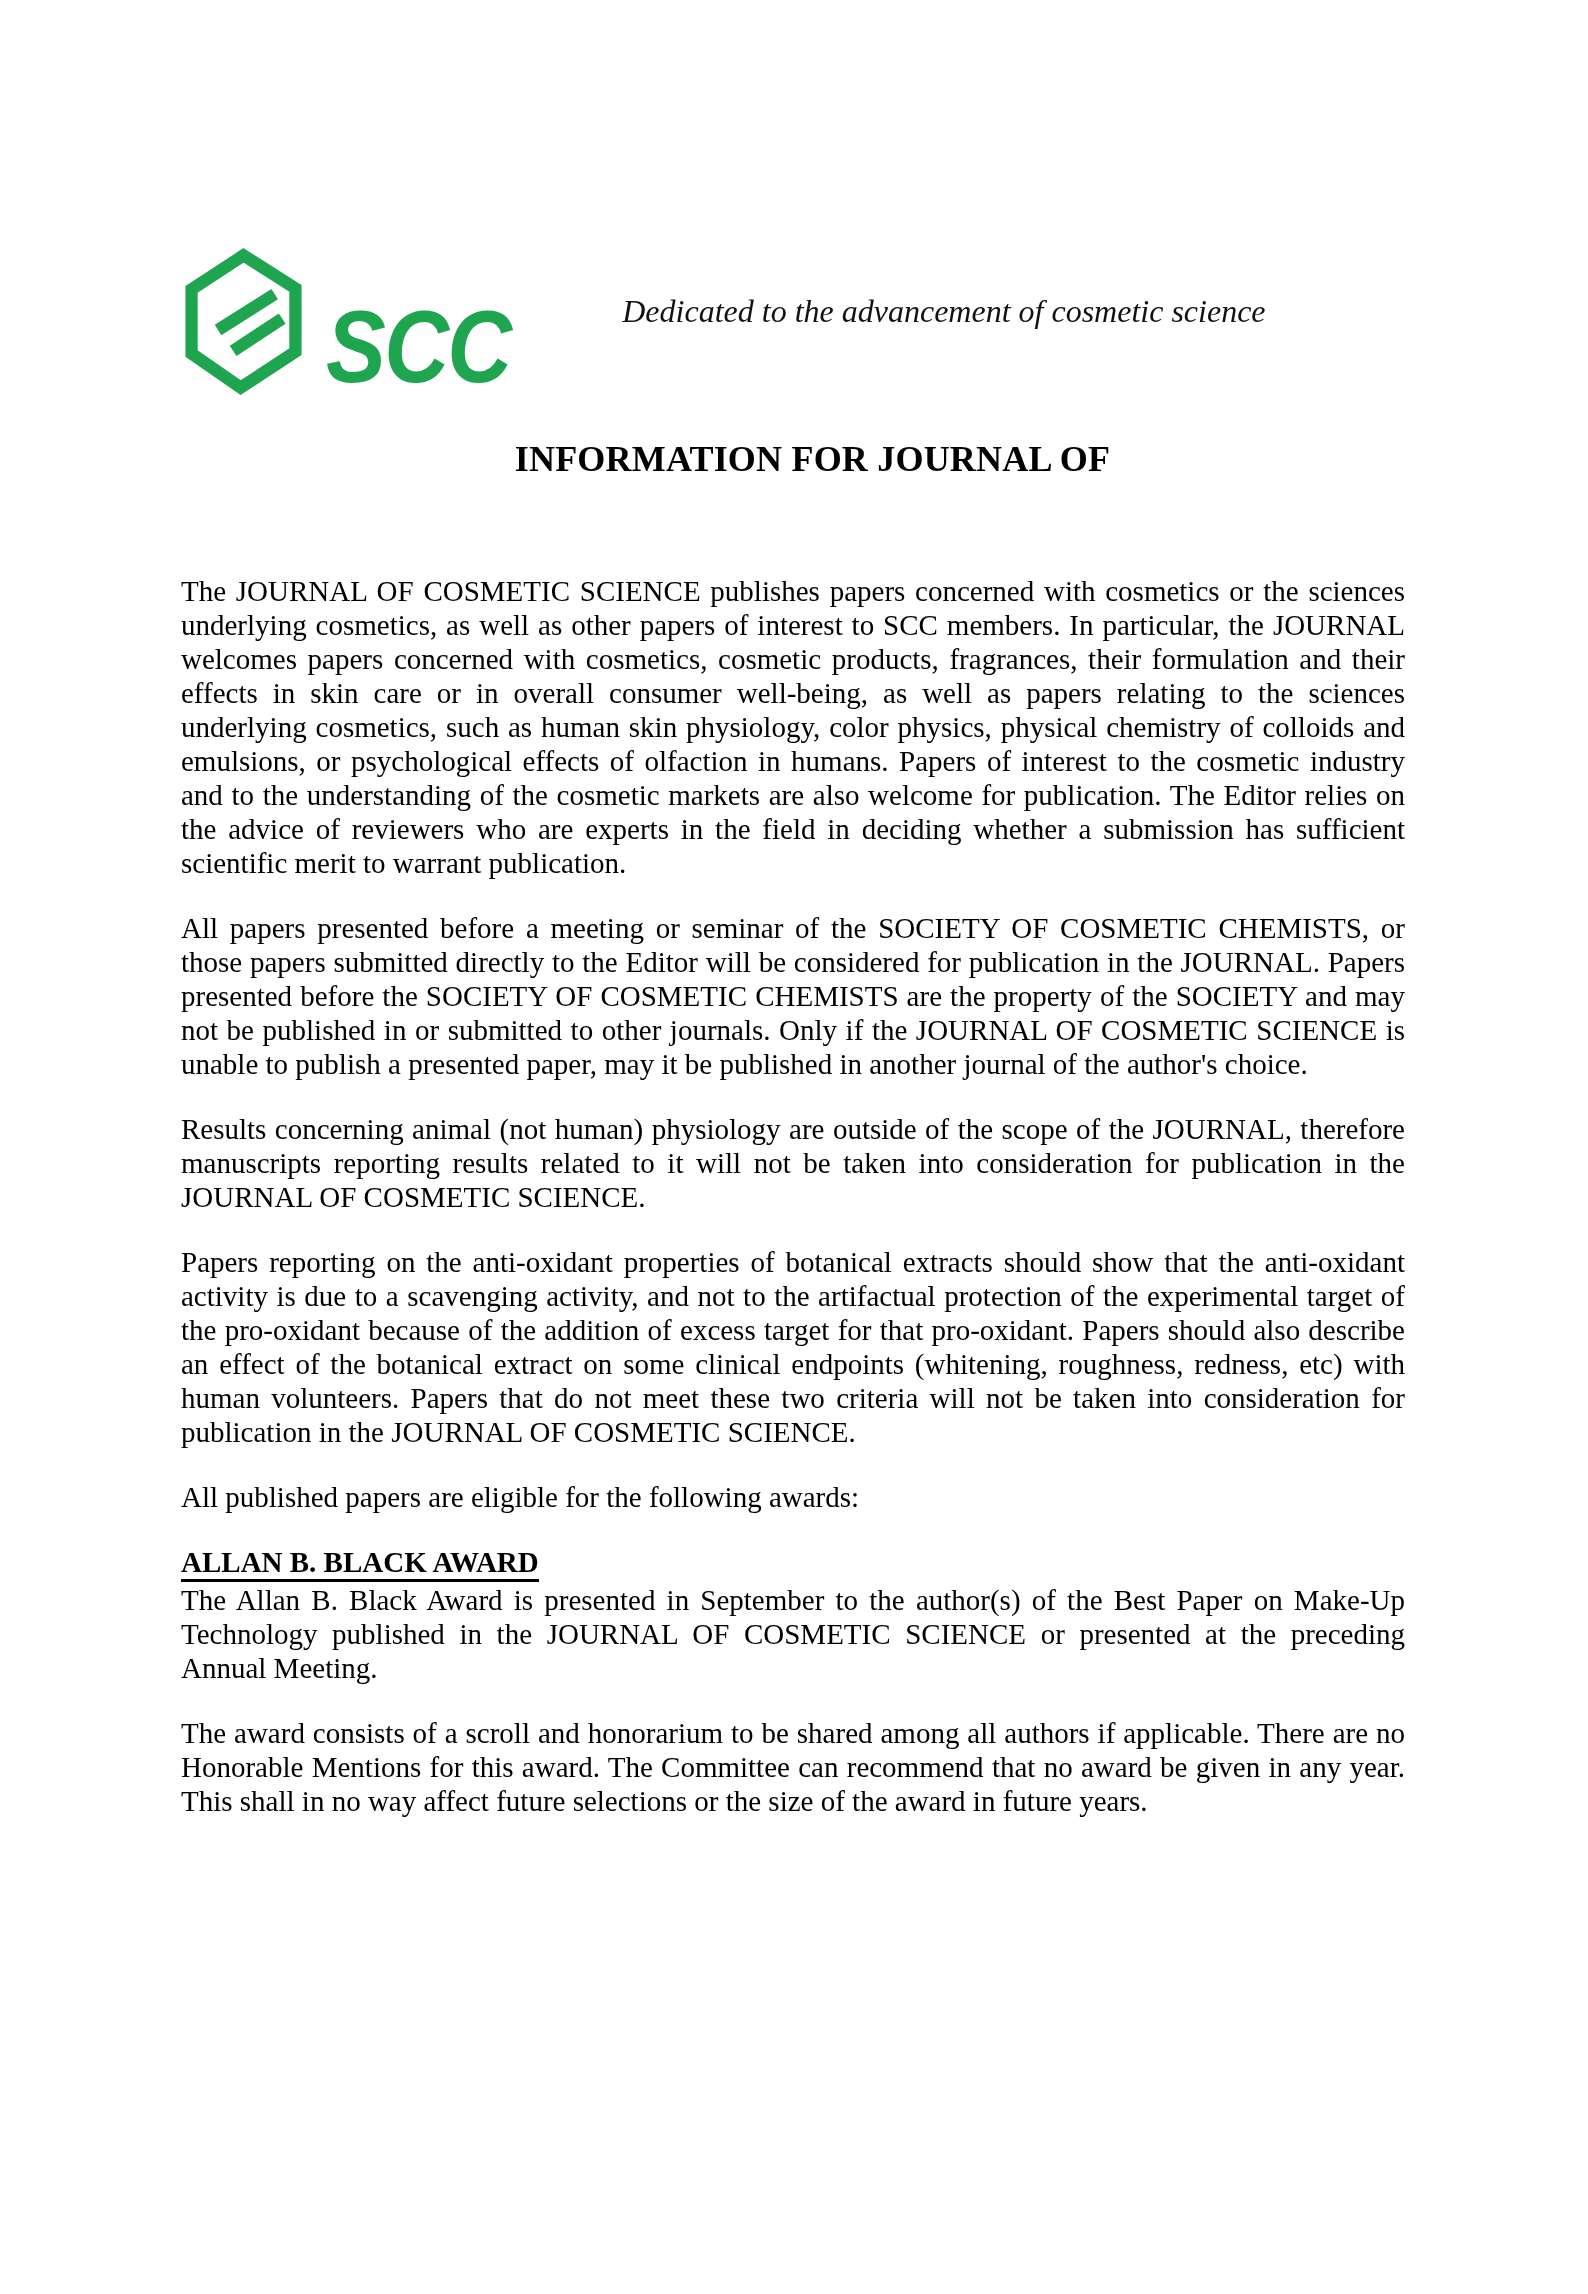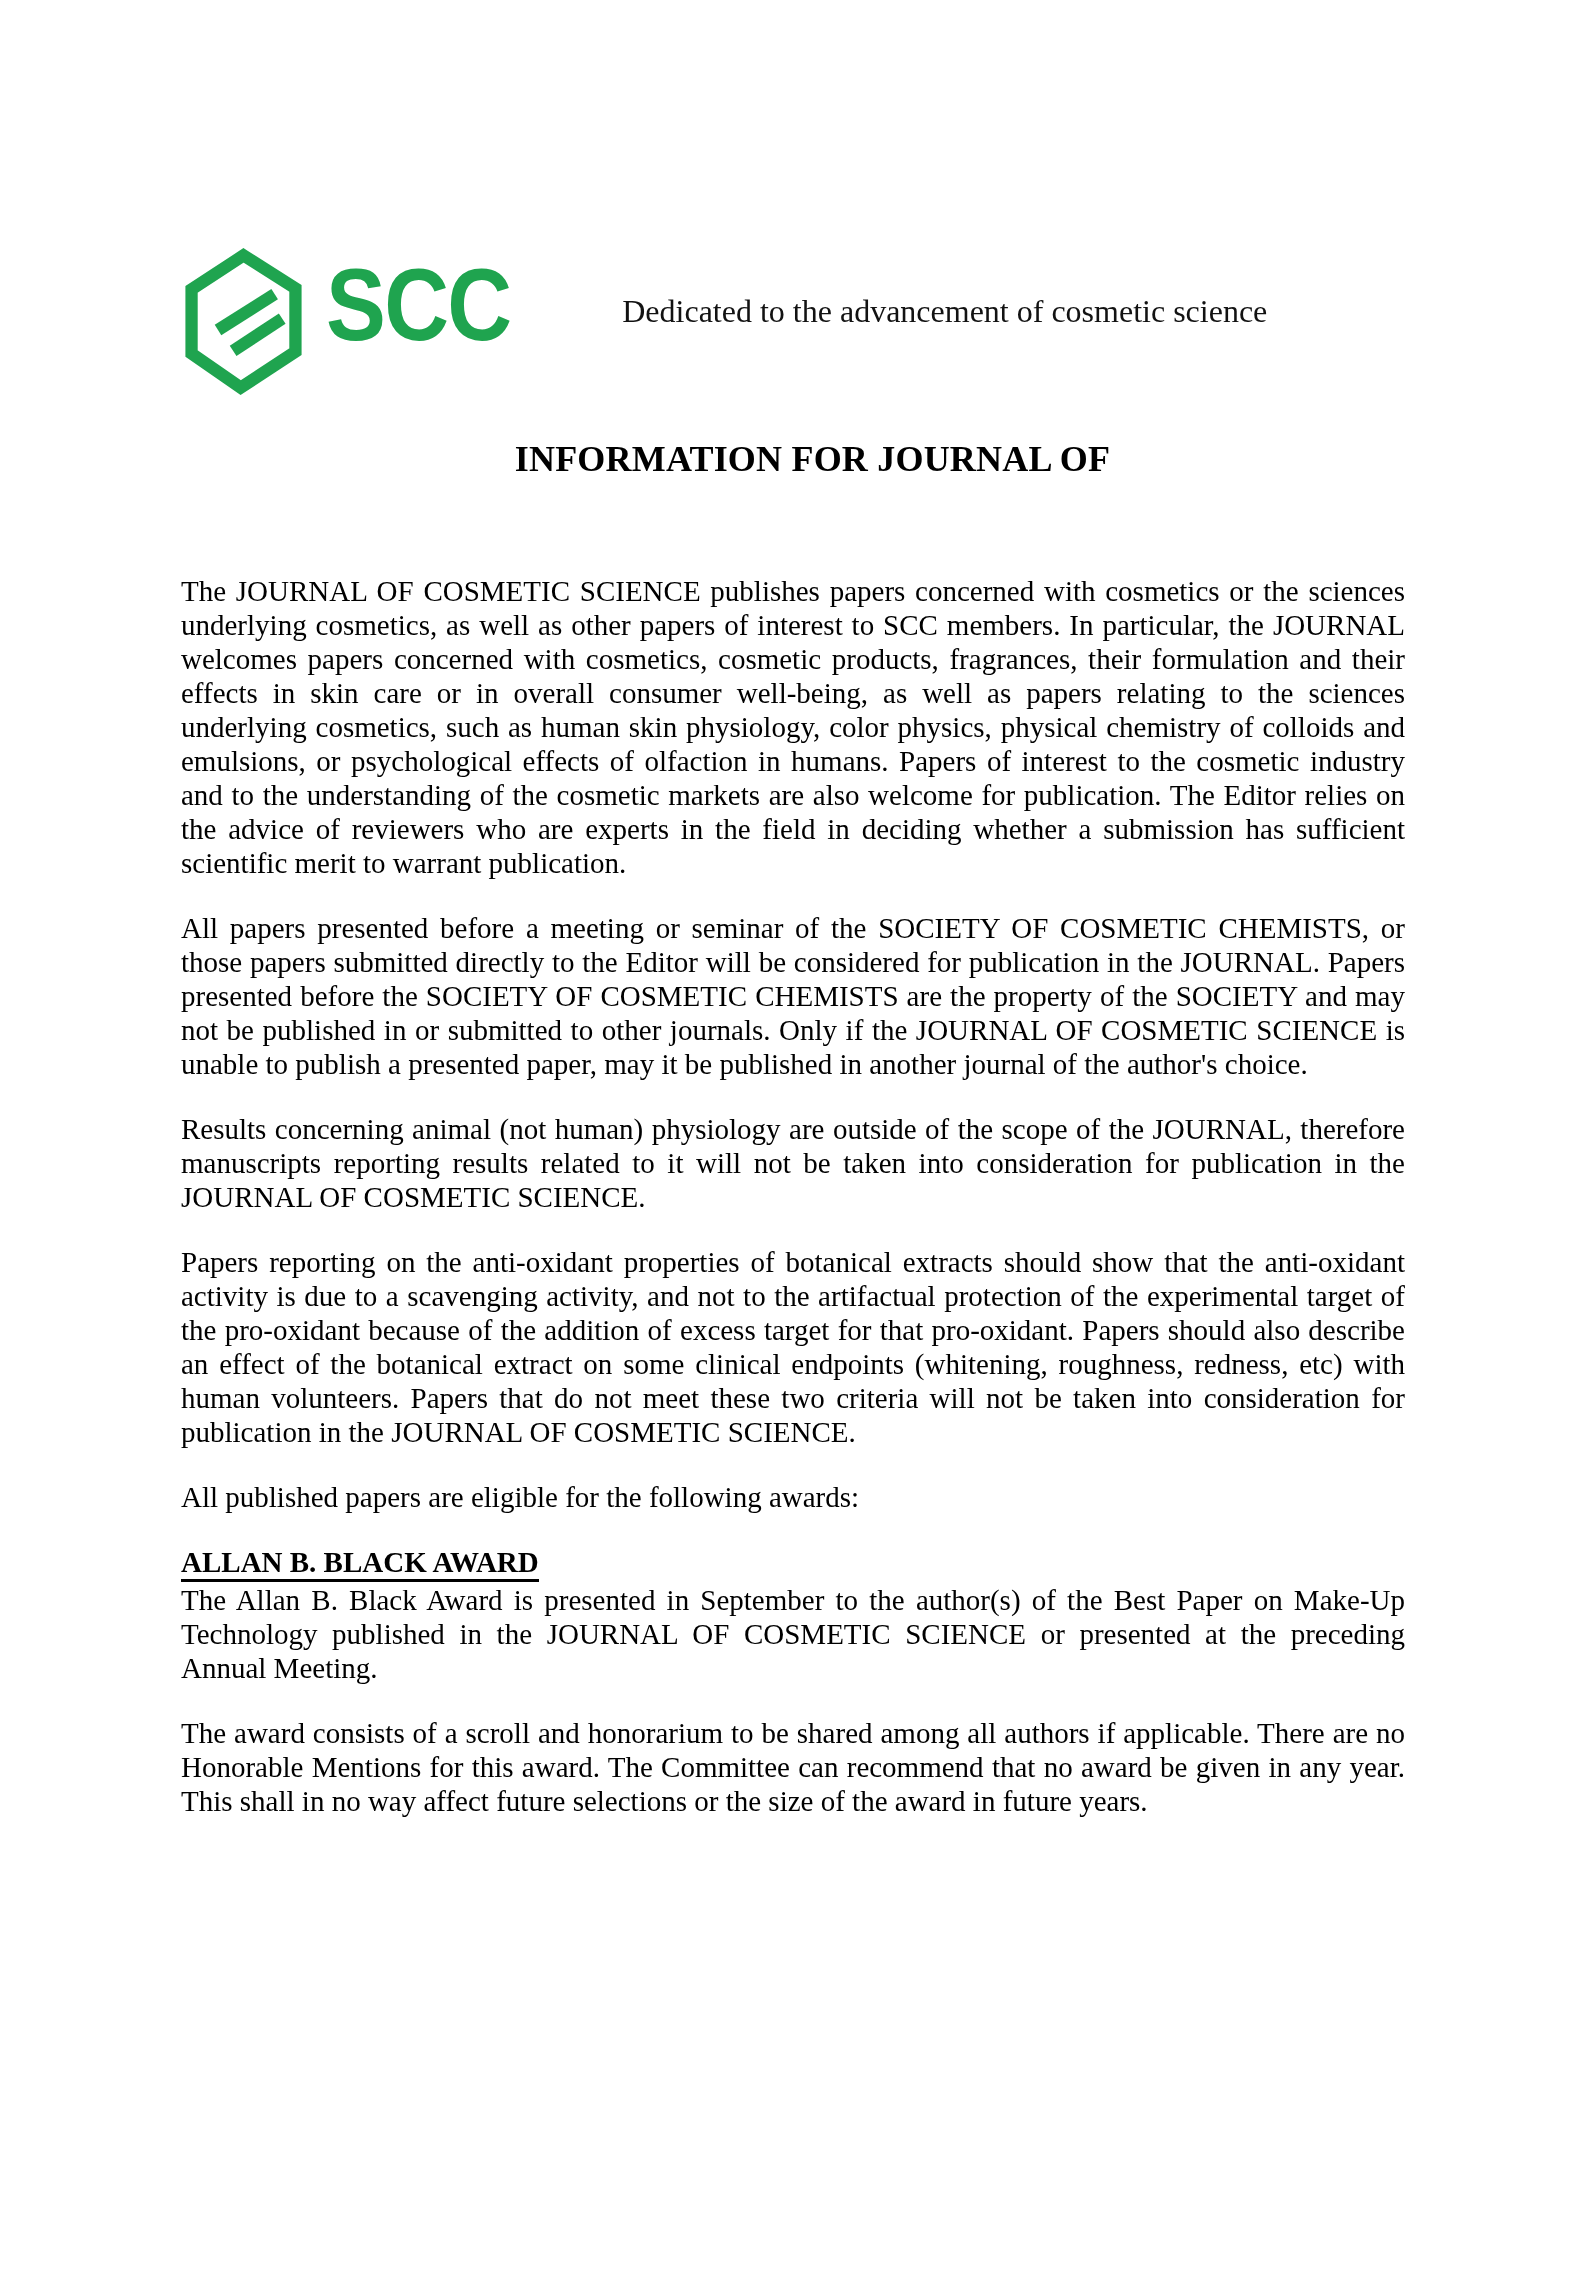--- a/index.html
+++ b/index.html
@@ -27,21 +27,22 @@
     position:absolute;
     top:240px;
     left:184px;
     right:56px;
     height:162px;
     display:flex;
     align-items:center;
   }
   .logo{
     display:flex;
-    align-items:flex-start;
+    align-items:flex-end;
+    font-style:italic;
   }
   .logo-mark{
     width:119px;
     height:153px;
     display:block;
     flex:0 0 auto;
   }
   .logo-mark .mark{
     fill:none;
     stroke:var(--brand-green);
@@ -55,20 +56,21 @@
     line-height:1;
     letter-spacing:-1.9px;
     color:var(--brand-green);
     margin-left:22.6px;
     margin-top:9.4px;
     transform:scaleX(0.88);
     transform-origin:left center;
     white-space:nowrap;
   }
   .tagline{
+    font-style:italic;
     font-size:32px;
     color:#121212;
     margin-left:87px;
     margin-top:-19px;
     white-space:nowrap;
   }
 
   
   .title{
     position:absolute;

